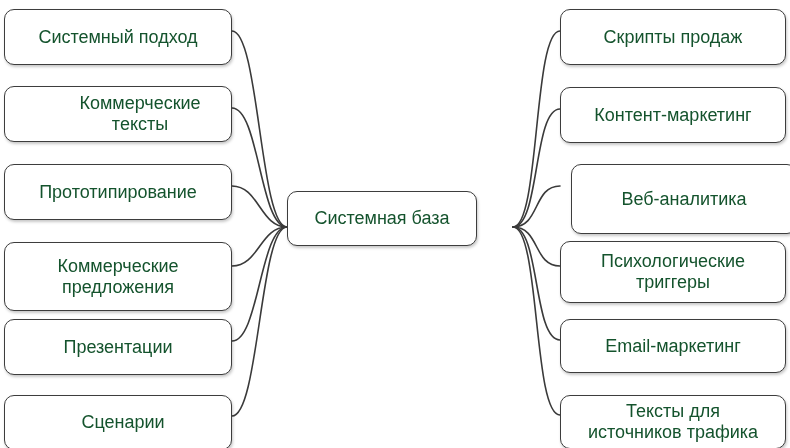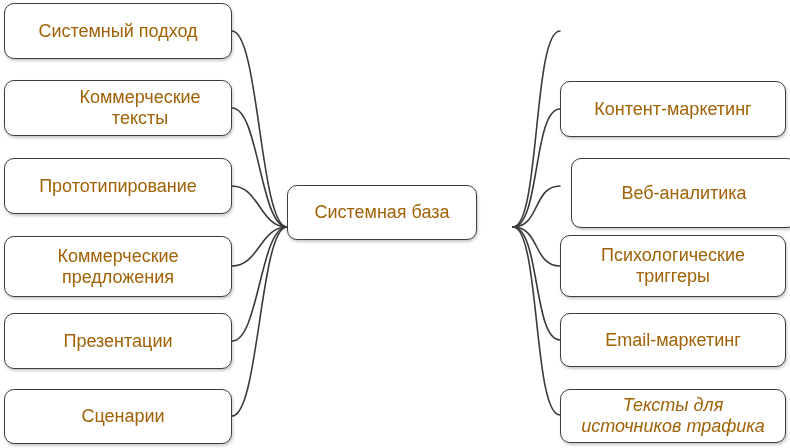--- a/index.html
+++ b/index.html
@@ -28,21 +28,22 @@
     background: #ffffff;
     border: 1.7px solid #3d3d3d;
     border-radius: 10px;
     box-shadow: 1px 2px 3px rgba(0,0,0,0.22);
     display: flex;
     align-items: center;
     justify-content: center;
     text-align: center;
     font-size: 18px;
     line-height: 21px;
-    color: #a16207;
+    color: #14532d;
+    margin-top: 6px;
   }
   .node span { white-space: pre-line; }
 </style>
 </head>
 <body>
 
 <div class="stage">
 
   <svg class="connectors" viewBox="0 0 790 448" aria-hidden="true">
 
@@ -63,46 +64,49 @@
 
   <div class="node" style="left:4px; top:3px; width:228px; height:56px;">
     <span>Системный подход</span>
   </div>
   <div class="node" style="left:4px; top:80px; width:228px; height:56px;padding-left:44px;">
     <span>Коммерческие тексты</span>
   </div>
   <div class="node" style="left:4px; top:158px; width:228px; height:56px;">
     <span>Прототипирование</span>
   </div>
-  <div class="node" style="left:4px; top:236px; width:228px; height:61px;text-align:center;">
+  <div class="node" style="left:4px; top:236px; width:228px; height:69px;text-align:center;">
     <span>Коммерческие
 предложения</span>
   </div>
   <div class="node" style="left:4px; top:313px; width:228px; height:56px;">
     <span>Презентации</span>
   </div>
   <div class="node" style="left:4px; top:389px; width:228px; height:55px;padding-left:10px;">
     <span>Сценарии</span>
   </div>
 
   <div class="node" style="left:287px; top:185px; width:190px; height:55px;">
     <span>Системная база</span>
   </div>
 
+  <div class="node" style="left:560px; top:3px; width:226px; height:56px;">
+    <span>Скрипты продаж</span>
+  </div>
   <div class="node" style="left:560px; top:81px; width:226px; height:56px;">
     <span>Контент-маркетинг</span>
   </div>
   <div class="node" style="left:571px; top:158px; width:226px; height:70px;">
     <span>Веб-аналитика</span>
   </div>
   <div class="node" style="left:560px; top:235px; width:226px; height:62px;">
     <span>Психологические
 триггеры</span>
   </div>
   <div class="node" style="left:560px; top:313px; width:226px; height:54px;">
     <span>Email-маркетинг</span>
   </div>
-  <div class="node" style="left:560px; top:389px; width:226px; height:54px;font-style:italic;">
+  <div class="node" style="left:560px; top:389px; width:226px; height:54px;">
     <span>Тексты для
 источников трафика</span>
   </div>
 
 </div>
 
 </body></html>

